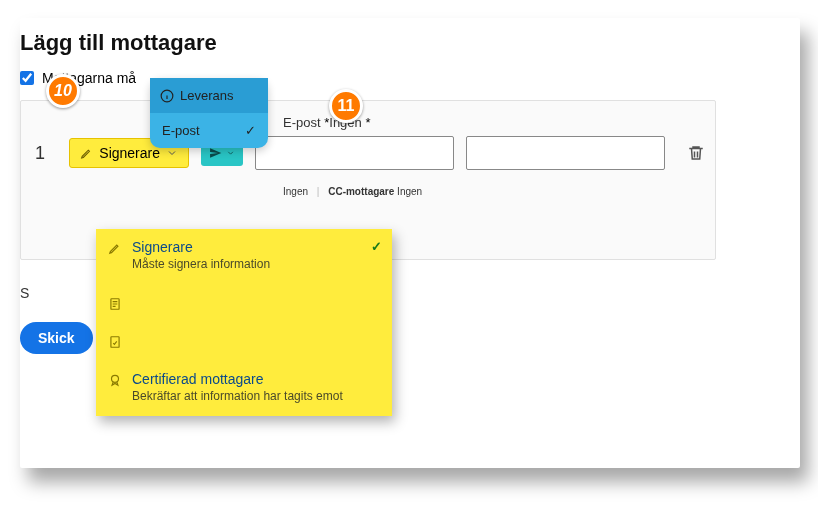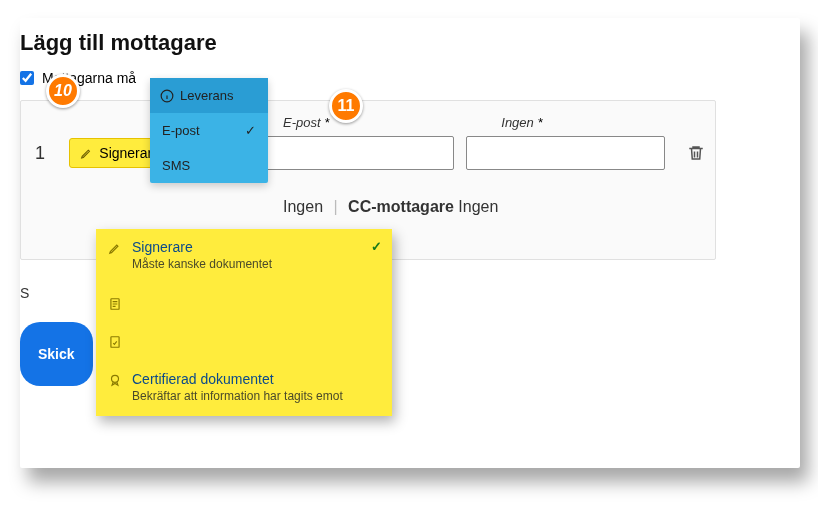--- a/index.html
+++ b/index.html
@@ -3,39 +3,39 @@
 <meta charset="utf-8">
 <style>
   * { box-sizing: border-box; margin: 0; padding: 0; font-family: -apple-system, BlinkMacSystemFont, "Segoe UI", Arial, sans-serif; }
   body { background: #fff; padding: 20px; width: 818px; height: 531px; position: relative; }
   .panel { position: relative; width: 696px; padding: 10px 0; }
   .shadow-frame { position: absolute; top: -2px; left: 0; width: 780px; height: 450px; box-shadow: 8px 14px 18px rgba(0,0,0,0.35); border-radius: 2px; pointer-events: none; z-index: 0; }
   .heading { font-size: 22px; font-weight: 700; color: #111; margin-bottom: 14px; }
   .checkbox-row { display: flex; align-items: center; gap: 8px; margin-bottom: 10px; font-size: 14px; }
   .checkbox-row input { accent-color: #1473e6; width: 14px; height: 14px; }
   .recipient-box { border: 1px solid #e0e0e0; background: #fafafa; border-radius: 2px; padding: 14px 14px 18px 14px; position: relative; margin-top: 14px; min-height: 160px; }
-  .label-row { display: flex; gap: 172px; margin-bottom: 6px; font-size: 13px; color: #333; margin-left: 248px; font-style: italic; }
+  .label-row { display: flex; margin-bottom: 6px; font-size: 13px; color: #333; margin-left: 248px; }
   .label-row .req { color: #000; }
   .row-main { display: flex; align-items: center; gap: 12px; }
   .row-num { font-size: 18px; font-weight: 500; color: #333; width: 14px; text-align: center; }
   .role-select { display: flex; align-items: center; gap: 6px; border: 1px solid #e6c200; background: #ffec3d; border-radius: 3px; padding: 6px 10px; font-size: 14px; cursor: pointer; width: 120px; }
   .role-select .chev { margin-left: auto; color: #555; }
   .delivery-btn { display: flex; align-items: center; gap: 4px; background: #29c5c5; border-radius: 3px; padding: 6px 8px; cursor: pointer; width: 42px; }
   .text-input { border: 1px solid #888; border-radius: 2px; height: 34px; width: 210px; padding: 4px 8px; font-size: 14px; }
   .trash { margin-left: 10px; color: #555; cursor: pointer; }
-  .cc-row { font-size: 16px; color: #333; margin-top: 28px; margin-left: 248px; }
+  .cc-row { font-size: 10px; color: #333; margin-top: 16px; margin-left: 248px; }
   .cc-row .sep { margin: 0 6px; color: #bbb; }
   .cc-row .bold { font-weight: 700; }
   .add-row { display: flex; align-items: center; gap: 8px; margin-top: 24px; font-size: 14px; color: #333; }
   .add-row .plus { width: 18px; height: 18px; border-radius: 50%; background: #555; color: #fff; display: flex; align-items: center; justify-content: center; font-size: 13px; }
-  .send-btn { background: #1473e6; color: #fff; border: none; border-radius: 20px; padding: 24px 18px; font-size: 14px; font-weight: 600; margin-top: 20px; cursor: pointer; }
+  .send-btn { background: #1473e6; color: #fff; border: none; border-radius: 20px; padding: 8px 18px; font-size: 14px; font-weight: 600; margin-top: 20px; cursor: pointer; }
 
   .callout { position: absolute; width: 34px; height: 34px; border-radius: 50%; background: #ff7a00; border: 3px solid #fff; color: #fff; font-weight: 800; font-size: 16px; display: flex; align-items: center; justify-content: center; box-shadow: 0 1px 3px rgba(0,0,0,0.4); z-index: 40; }
 
-  .delivery-menu { position: absolute; top: 58px; left: 130px; width: 118px; background: #3bb3e6; color: #222; border-radius: 2px; z-index: 30; box-shadow: 0 3px 8px rgba(0,0,0,0.2); font-size: 13px; }
+  .delivery-menu { position: absolute; top: 58px; left: 130px; width: 118px; background: #3bb3e6; color: #222; border-radius: 10px; z-index: 30; box-shadow: 0 3px 8px rgba(0,0,0,0.2); font-size: 13px; }
   .delivery-menu .hdr { display: flex; align-items: center; gap: 6px; padding: 10px 10px; background: #2a9dd4; }
   .delivery-menu .opt { padding: 10px 12px; display: flex; justify-content: space-between; align-items: center; cursor: pointer; }
 
   .role-menu { position: absolute; top: 209px; left: 76px; width: 296px; background: #ffec3d; z-index: 35; box-shadow: 3px 6px 12px rgba(0,0,0,0.3); font-size: 13px; }
   .role-menu .item { display: flex; gap: 10px; padding: 10px 12px 12px 12px; cursor: pointer; position: relative; }
   .role-menu .item .ico { color: #8a7a00; width: 14px; flex-shrink: 0; padding-top: 2px; }
   .role-menu .item .txt .t { color: #0b4a8a; font-size: 14px; }
   .role-menu .item .txt .d { color: #4a4a2a; font-size: 12px; line-height: 1.3; margin-top: 2px; }
   .role-menu .item .check { position: absolute; right: 10px; top: 10px; color: #1a7a1a; font-weight: 700; }
 
@@ -61,23 +61,20 @@
     <div class="hdr">
       <svg width="14" height="14" viewBox="0 0 24 24" fill="none" stroke="#222" stroke-width="2">
           <circle cx="12" cy="12" r="10"></circle>
           <path d="M12 8h.01M11 12h1v5"></path>
         </svg>
       <span>Leverans</span>
     </div>
     <div class="opt">
       <span>E-post</span>
       <span>✓</span>
-    </div>
-    <div class="opt">
-      <span>SMS</span>
     </div>
   </div>
 
   <div class="recipient-box">
     <div class="callout" style="top:-12px; left:308px;text-align:center;">11</div>
 
     <div class="label-row">
       <span><span>E-post</span> <span class="req">*</span></span>
       <span><span>Ingen</span> <span class="req">*</span></span>
     </div>
@@ -132,21 +129,21 @@
   
   <div class="role-menu">
     <div class="item">
       <span class="ico">
           <svg width="14" height="14" viewBox="0 0 24 24" fill="none" stroke="#8a7a00" stroke-width="2">
             <path d="M3 21l3-1 11-11-2-2L4 18l-1 3z"></path>
           </svg>
         </span>
       <span class="txt">
           <div class="t">Signerare</div>
-          <div class="d">Måste kanske dokumentet</div>
+          <div class="d">Måste signera information</div>
         </span>
       <span class="check">✓</span>
     </div>
     <div class="item">
       <span class="ico">
           <svg width="14" height="14" viewBox="0 0 24 24" fill="none" stroke="#8a7a00" stroke-width="2">
             <rect x="5" y="3" width="14" height="18" rx="1"></rect>
             <path d="M8 8h8M8 12h8M8 16h5"></path>
           </svg>
         </span>
@@ -160,20 +157,20 @@
         </span>
     </div>
     <div class="item">
       <span class="ico">
           <svg width="14" height="14" viewBox="0 0 24 24" fill="none" stroke="#8a7a00" stroke-width="2">
             <circle cx="12" cy="10" r="6"></circle>
             <path d="M9 15l-2 6 5-3 5 3-2-6"></path>
           </svg>
         </span>
       <span class="txt">
-          <div class="t">Certifierad dokumentet</div>
+          <div class="t">Certifierad mottagare</div>
           <div class="d">Bekräftar att information har tagits emot</div>
         </span>
     </div>
 
   </div>
 
 </div>
 
 </body></html>

